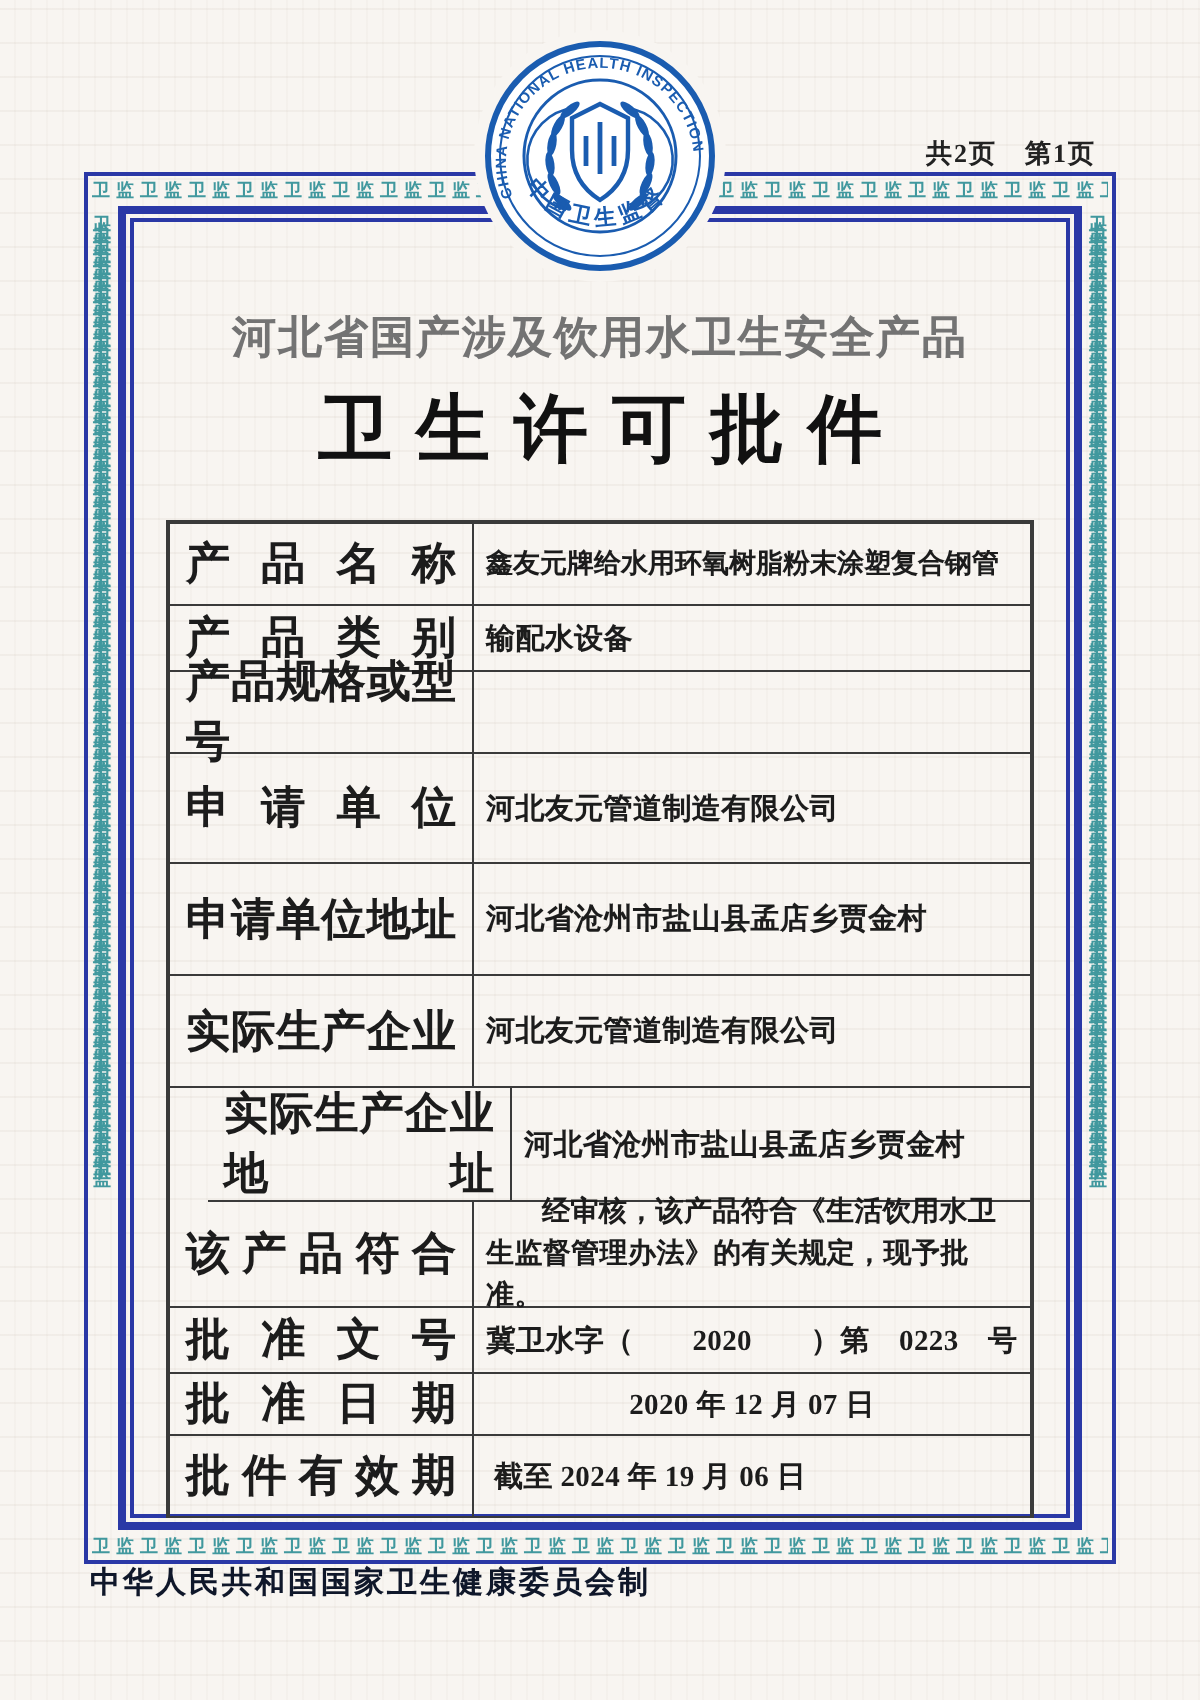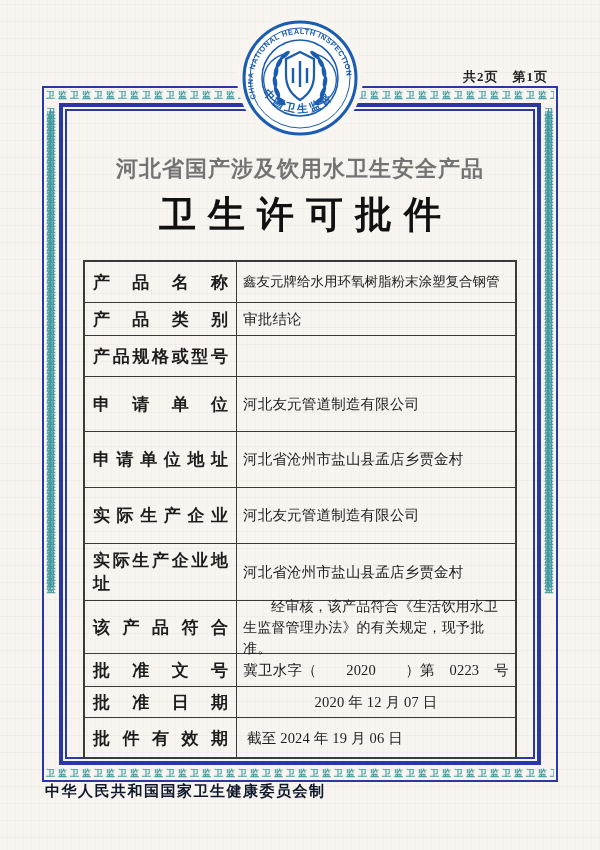--- a/index.html
+++ b/index.html
@@ -63,35 +63,35 @@
   
   .tbl{
     margin:20px auto 0 auto;width:430px;
     border:2px solid #3a3a3a;border-bottom:none;
   }
   .t-row{display:flex;border-bottom:1.5px solid #3a3a3a;}
   .cell{display:flex;align-items:center;}
   .c-label{
     width:152px;flex:0 0 152px;border-right:1.5px solid #3a3a3a;
     padding:0 8px;box-sizing:border-box;
-    font-size:17px;font-weight:bold;
+    font-size:22px;font-weight:bold;
   }
   .c-label .jt{width:100%;text-align:justify;text-align-last:justify;}
   .c-value{
     flex:1;padding:0 6px;box-sizing:border-box;
-    font-size:14.5px;font-weight:normal;letter-spacing:.2px;
+    font-size:14.5px;font-weight:bold;letter-spacing:.2px;
   }
   .c-value .vt{width:100%;white-space:pre-wrap;}
   .t-row:nth-child(1){height:40px;}
   .t-row:nth-child(2){height:32px;}
   .t-row:nth-child(3){height:40px;}
   .t-row:nth-child(4){height:54px;}
   .t-row:nth-child(5){height:55px;}
   .t-row:nth-child(6){height:55px;}
-  .t-row:nth-child(7){height:56px;}
+  .t-row:nth-child(7){height:56px;margin-left:19px;}
   .t-row:nth-child(8){height:52px;}
   .t-row:nth-child(9){height:32px;}
   .t-row:nth-child(10){height:30px;}
   .t-row:nth-child(11){height:40px;justify-content:flex-end;}
   .t-row:nth-child(1) .c-value{font-size:13.5px;letter-spacing:0;}
   .t-row:nth-child(8) .c-value .vt{text-indent:2em;line-height:1.5;font-size:14px;}
   .t-row:nth-child(9) .c-value .vt,
   .t-row:nth-child(10) .c-value .vt{text-align:center;}
   .t-row:nth-child(11) .c-value .vt{padding-left:4px;}
   
@@ -167,21 +167,21 @@
         </div>
       <div class="cell c-value">
           <div class="vt">鑫友元牌给水用环氧树脂粉末涂塑复合钢管</div>
         </div>
     </div>
     <div class="t-row">
       <div class="cell c-label">
           <div class="jt">产品类别</div>
         </div>
       <div class="cell c-value">
-          <div class="vt">审批结论</div>
+          <div class="vt">输配水设备</div>
         </div>
     </div>
     <div class="t-row">
       <div class="cell c-label">
           <div class="jt">产品规格或型号</div>
         </div>
     </div>
     <div class="t-row">
       <div class="cell c-label">
           <div class="jt">申请单位</div>

